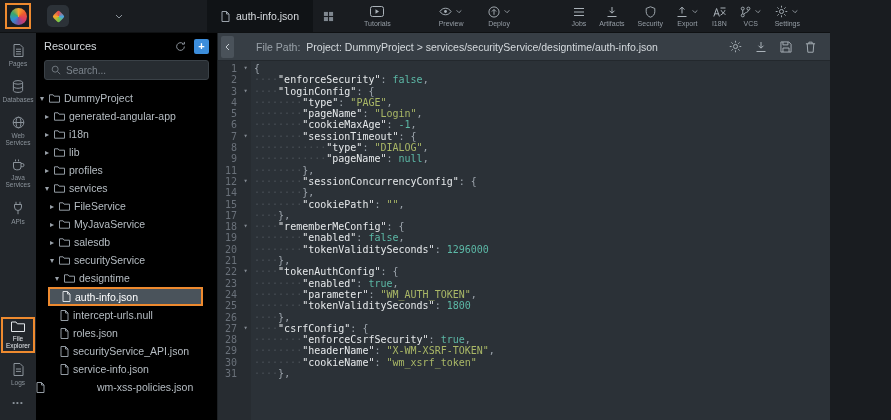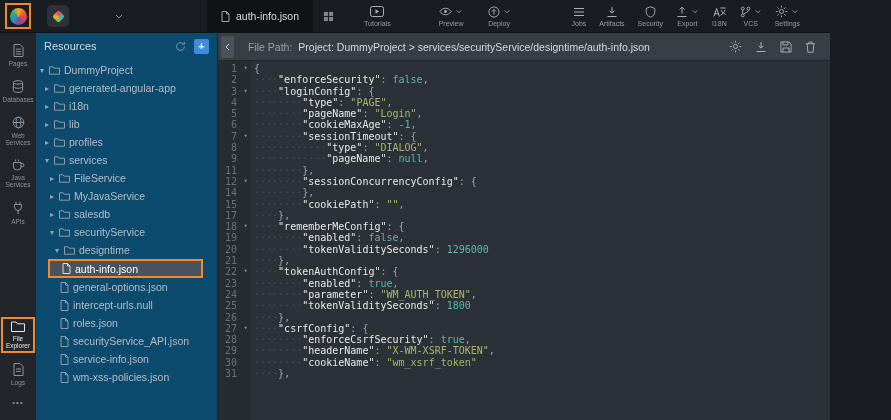--- a/index.html
+++ b/index.html
@@ -35,42 +35,42 @@
   .iconbar{flex:0 0 36px;background:#22262b;display:flex;flex-direction:column;align-items:center;padding:8px 0 4px}
   .sb-item{display:flex;flex-direction:column;align-items:center;gap:3px;width:34px;padding:3px 0;margin-bottom:7px;color:#8b939b;font-size:6.5px;line-height:7px;text-align:center}
   .sb-item .ic{color:#8b939b}
   .sb-item.active{color:#e2e6ea}
   .sb-item.active .ic{color:#e2e6ea}
   .sb-item.ann-box{border:2px solid #ee8a2f;padding:2px 0}
   .sb-spacer{flex:1}
   .sb-more{font-size:8px;letter-spacing:1px;color:#8b939b}
 
   
-  .resources{flex:0 0 182px;background:#0c4a6e;display:flex;flex-direction:column;border-right:1px solid #1d2125;min-width:0}
+  .resources{flex:0 0 182px;background:#000000;display:flex;flex-direction:column;border-right:1px solid #1d2125;min-width:0}
   .res-head{flex:0 0 26px;display:flex;align-items:center;padding:0 8px;gap:8px}
   .res-title{font-size:11px;color:#d3d8dc;flex:1}
   .rbtn{color:#98a0a8}
   .plus{width:15px;height:15px;background:#3c8ddb;color:#fff;border-radius:2px;font-size:11px;line-height:14px;text-align:center;font-weight:bold}
   .search-box{margin:1px 8px 7px;height:20px;background:#272c31;border:1px solid #3a4147;border-radius:3px;display:flex;align-items:center;padding:0 6px;gap:5px;color:#7c848c}
   .search-input{flex:1;background:transparent;border:none;outline:none;color:#cfd4d8;font-size:10px;font-family:inherit;min-width:0}
   .search-input::placeholder{color:#7c848c}
   .tree{flex:1;overflow:hidden;padding-top:2px}
   .tree-row{height:18px;display:flex;align-items:center;font-size:10.5px;color:#b6bdc3;white-space:nowrap;overflow:hidden}
   .caret{flex:0 0 9px;width:9px;font-size:8px;color:#9aa2aa;text-align:left}
   .tree-ic{color:#939ba3;margin-right:4px;flex:0 0 auto}
   .tree-label{overflow:hidden;white-space:nowrap}
   .tree-row.selected{background:#4a535b;color:#fff}
   .tree-row.selected .tree-ic{color:#d9dde1}
   .tree-row.ann{border:2px solid #ee8a2f;margin:0 14px 0 12px;height:19px}
 
   
   .editor{flex:1;display:flex;flex-direction:column;background:#2b3137;min-width:0}
   .pathbar{flex:0 0 28px;background:#373e45;border-bottom:1px solid #23282d;display:flex;align-items:center;font-size:10.5px;gap:6px}
   .collapse{width:13px;height:22px;margin-left:3px;background:#4a525a;border-radius:2px;display:flex;align-items:center;justify-content:center;color:#c6ccd1}
-  .path-label{color:#9aa2a9;margin-left:8px;white-space:nowrap}
+  .path-label{color:#9aa2a9;margin-left:16px;white-space:nowrap}
   .path-value{color:#d5dade;overflow:hidden;white-space:nowrap;text-overflow:ellipsis;flex:1}
   .path-actions{display:flex;gap:13px;margin:0 14px;color:#aab2b9}
   .abtn{display:flex}
   .code{flex:1;overflow:hidden;padding-top:2px;font-family:"DejaVu Sans Mono","Liberation Mono",monospace;font-size:10px;line-height:11.3px;background:linear-gradient(90deg,#272c31 0,#272c31 33px,#2b3137 33px)}
   .cl{display:flex;height:11.3px;white-space:pre}
   .ln{flex:0 0 22px;text-align:right;color:#6a717a;padding-right:3px}
   .fold{flex:0 0 11px;text-align:center;color:#848b93;font-size:7px;line-height:11.3px}
   .ct{padding-left:3px}
   .ws{color:#4a5157}
   .tk-key{color:#e6e9eb}
@@ -343,20 +343,29 @@
     <aside class="resources">
       <div class="res-head">
         <span class="res-title">Resources</span>
         <span class="ic rbtn">
             <svg width="11" height="11" viewBox="0 0 12 12">
               <path d="M10.2 6a4.2 4.2 0 1 1-1.3-3M10.2 1v2.4H7.8" fill="none" stroke="currentColor"></path>
             </svg>
           </span>
         <span class="plus">+</span>
       </div>
+      <div class="search-box">
+        <span class="ic">
+            <svg width="10" height="10" viewBox="0 0 12 12">
+              <circle cx="5" cy="5" r="3.6" fill="none" stroke="currentColor"></circle>
+              <path d="M7.8 7.8L11 11" stroke="currentColor"></path>
+            </svg>
+          </span>
+        <input class="search-input" placeholder="Search..." style="">
+      </div>
       <div class="tree" id="tree">
           <div class="tree-row" style="padding-left: 4px;">
             <span class="caret">▾</span>
             <span class="ic tree-ic">
               <svg width="11" height="9" viewBox="0 0 11 9">
                 <path d="M.5 .8h3.6l1 1.4h5.4v6H.5z" fill="none" stroke="currentColor"></path>
               </svg>
             </span>
             <span class="tree-label">DummyProject</span>
           </div>
@@ -459,59 +468,50 @@
             </span>
             <span class="tree-label">auth-info.json</span>
           </div>
           <div class="tree-row" style="padding-left: 24px;">
             <span class="ic tree-ic">
               <svg width="9" height="11" viewBox="0 0 9 11">
                 <path d="M1 .5h4.5L8 3v7.5H1z" fill="none" stroke="currentColor"></path>
                 <path d="M5.5 .5V3H8" fill="none" stroke="currentColor"></path>
               </svg>
             </span>
-            <span class="tree-label">general-options.json</span>
+            <span class="tree-label">intercept-urls.null</span>
           </div>
           <div class="tree-row" style="padding-left: 24px;">
             <span class="ic tree-ic">
               <svg width="9" height="11" viewBox="0 0 9 11">
                 <path d="M1 .5h4.5L8 3v7.5H1z" fill="none" stroke="currentColor"></path>
                 <path d="M5.5 .5V3H8" fill="none" stroke="currentColor"></path>
               </svg>
             </span>
-            <span class="tree-label">intercept-urls.null</span>
+            <span class="tree-label">roles.json</span>
           </div>
           <div class="tree-row" style="padding-left: 24px;">
             <span class="ic tree-ic">
               <svg width="9" height="11" viewBox="0 0 9 11">
                 <path d="M1 .5h4.5L8 3v7.5H1z" fill="none" stroke="currentColor"></path>
                 <path d="M5.5 .5V3H8" fill="none" stroke="currentColor"></path>
               </svg>
             </span>
-            <span class="tree-label">roles.json</span>
+            <span class="tree-label">securityService_API.json</span>
           </div>
           <div class="tree-row" style="padding-left: 24px;">
             <span class="ic tree-ic">
               <svg width="9" height="11" viewBox="0 0 9 11">
                 <path d="M1 .5h4.5L8 3v7.5H1z" fill="none" stroke="currentColor"></path>
                 <path d="M5.5 .5V3H8" fill="none" stroke="currentColor"></path>
               </svg>
             </span>
-            <span class="tree-label">securityService_API.json</span>
-          </div>
-          <div class="tree-row" style="padding-left: 24px;">
-            <span class="ic tree-ic">
-              <svg width="9" height="11" viewBox="0 0 9 11">
-                <path d="M1 .5h4.5L8 3v7.5H1z" fill="none" stroke="currentColor"></path>
-                <path d="M5.5 .5V3H8" fill="none" stroke="currentColor"></path>
-              </svg>
-            </span>
             <span class="tree-label">service-info.json</span>
           </div>
-          <div class="tree-row" style="padding-left: 24px;">
+          <div class="tree-row" style=" gap: 48px;">
             <span class="ic tree-ic">
               <svg width="9" height="11" viewBox="0 0 9 11">
                 <path d="M1 .5h4.5L8 3v7.5H1z" fill="none" stroke="currentColor"></path>
                 <path d="M5.5 .5V3H8" fill="none" stroke="currentColor"></path>
               </svg>
             </span>
             <span class="tree-label">wm-xss-policies.json</span>
           </div>
         </div>
     </aside>

